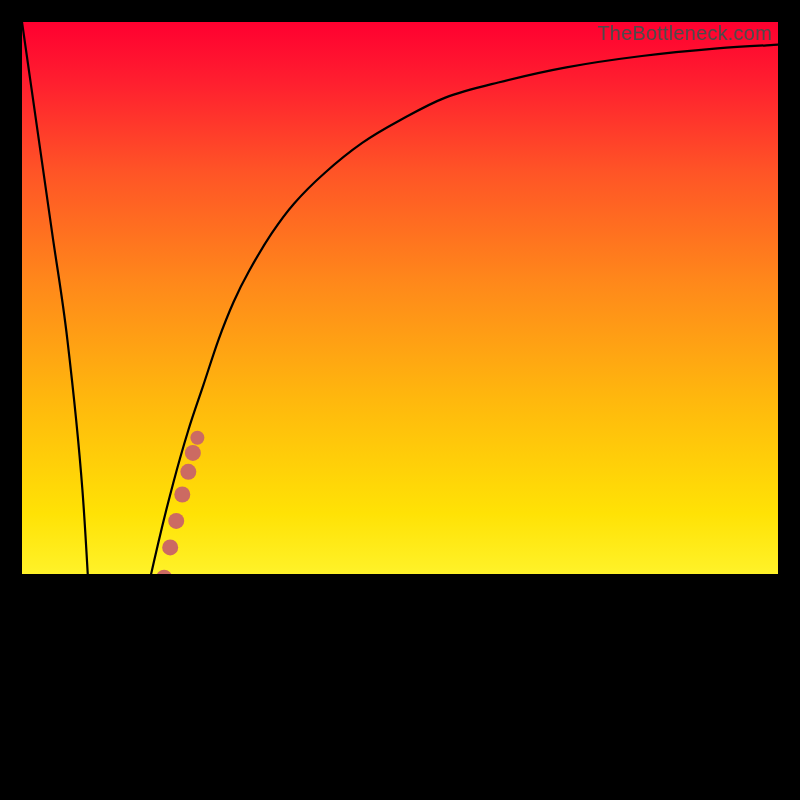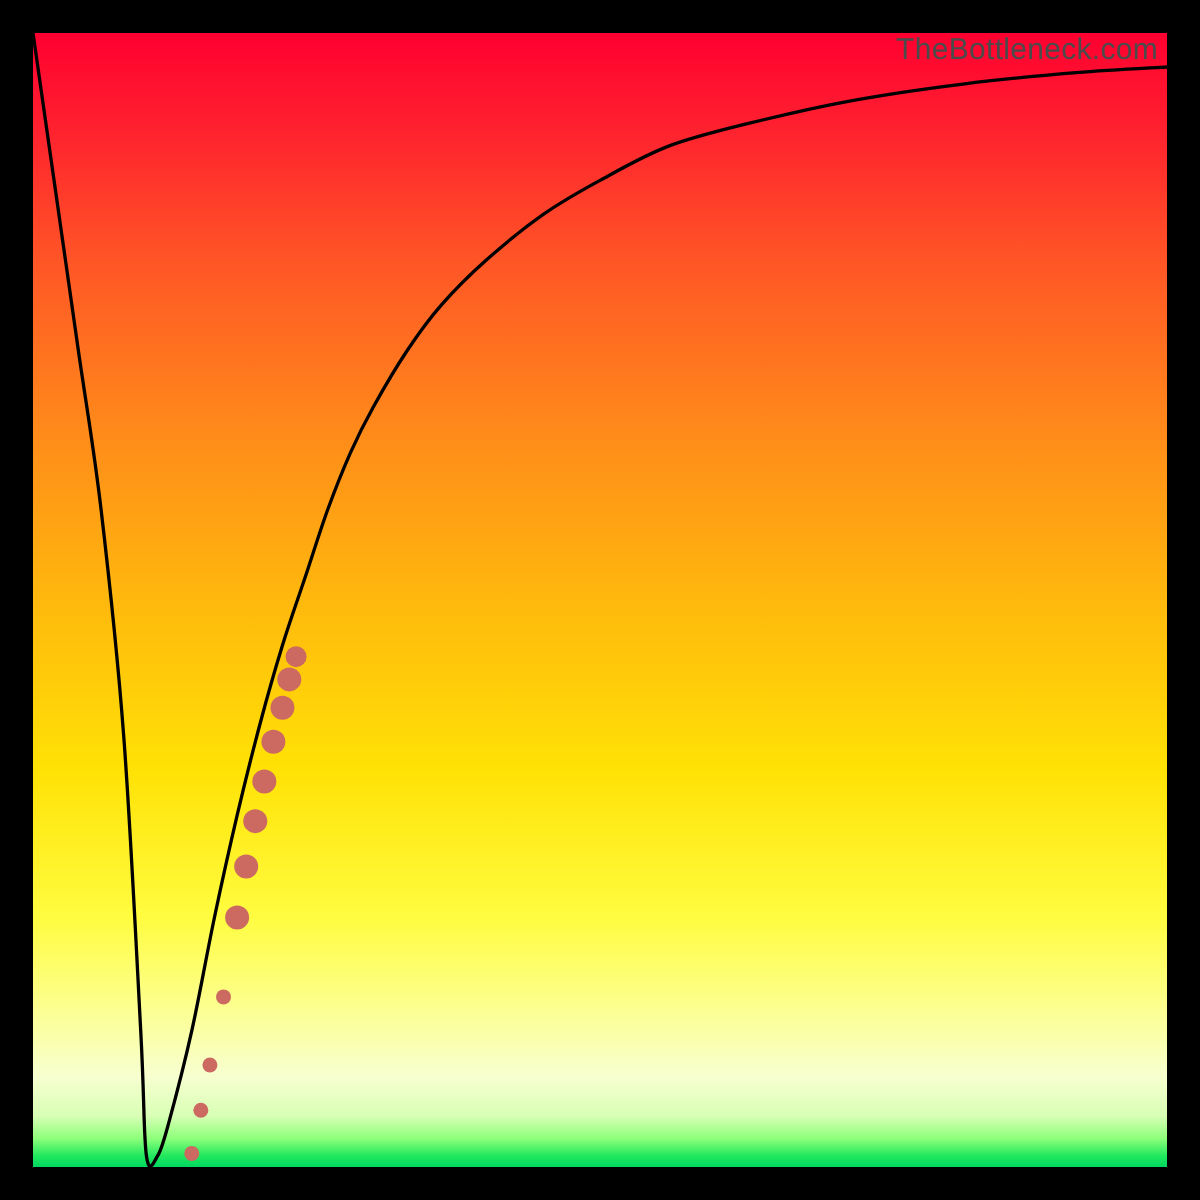--- a/index.html
+++ b/index.html
@@ -16,21 +16,21 @@
     top: 0;
     width: 800px;
     height: 800px;
     background: #000;
   }
   .plot {
     position: absolute;
     left: 22px;
     top: 22px;
     width: 756px;
-    height: 756px;
+    height: 552px;
     overflow: hidden;
   }
   .watermark {
     position: absolute;
     top: 0;
     right: 6px;
     font: 500 20px Arial, Helvetica, sans-serif;
     color: #4b4b4b;
     letter-spacing: 0.2px;
     user-select: none;

